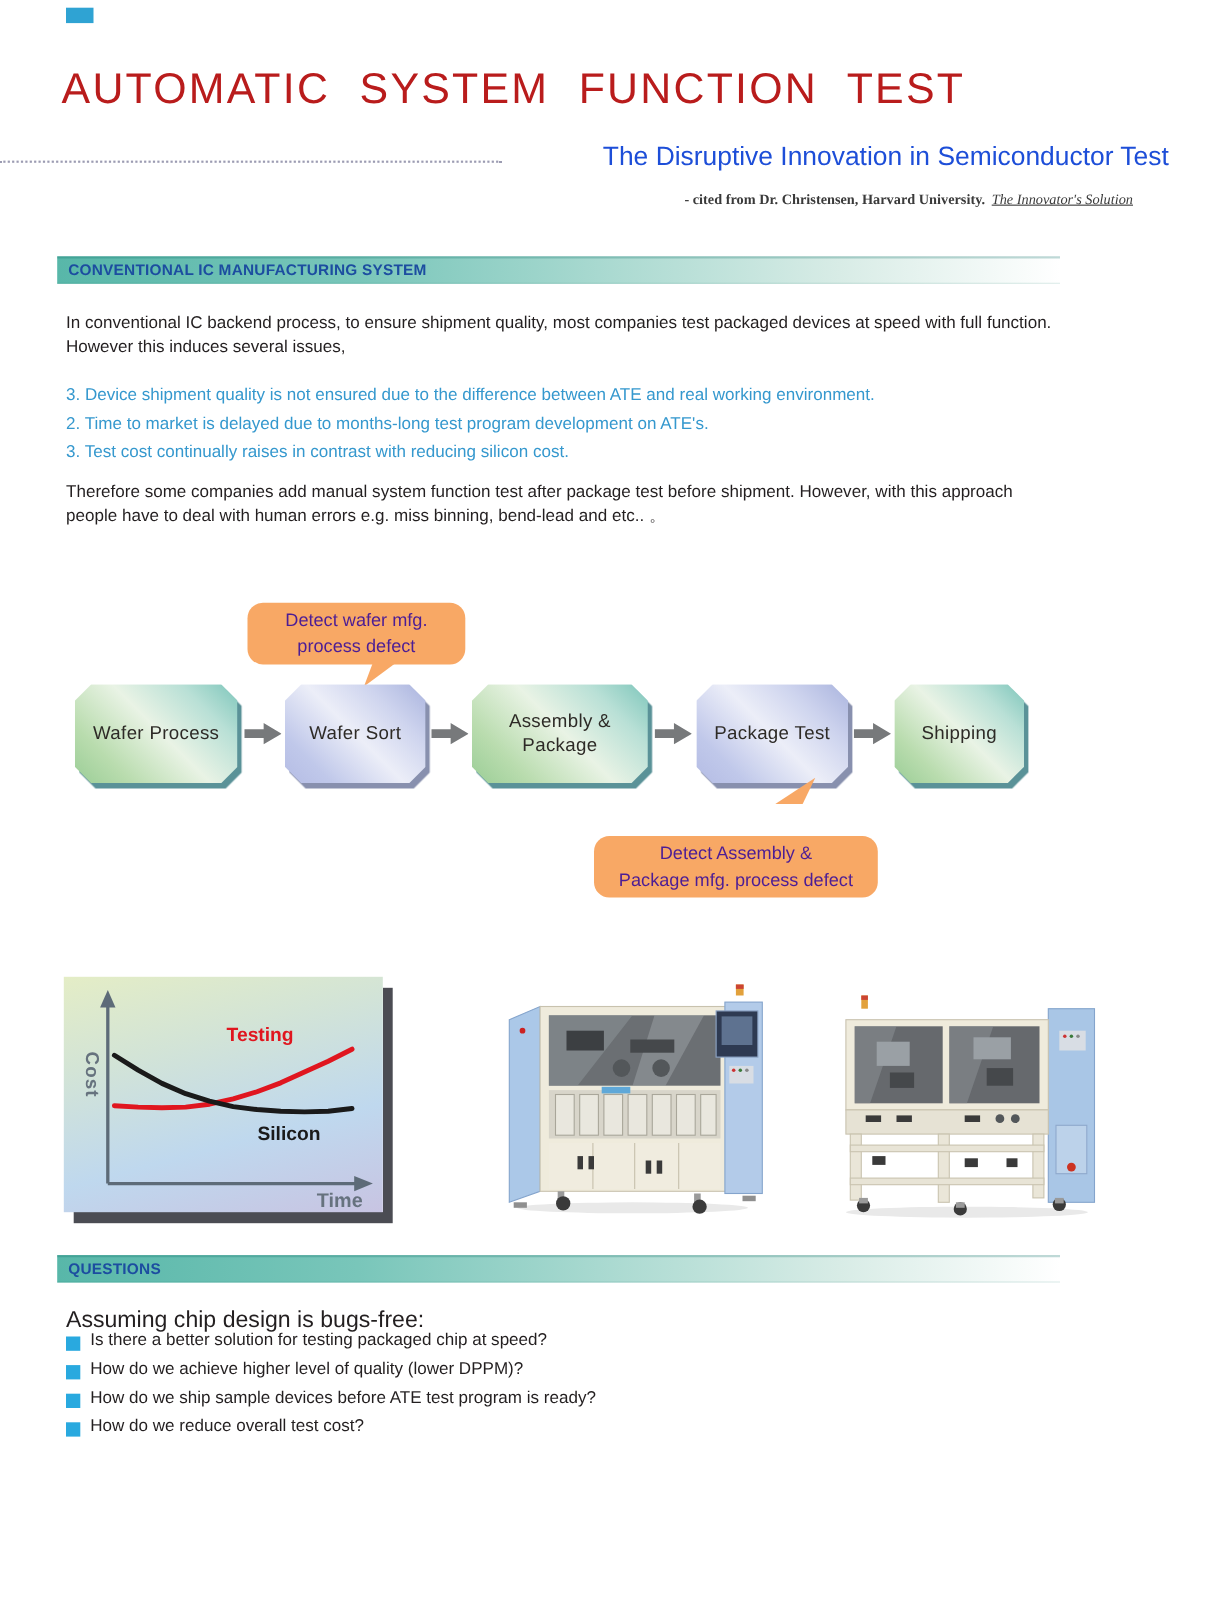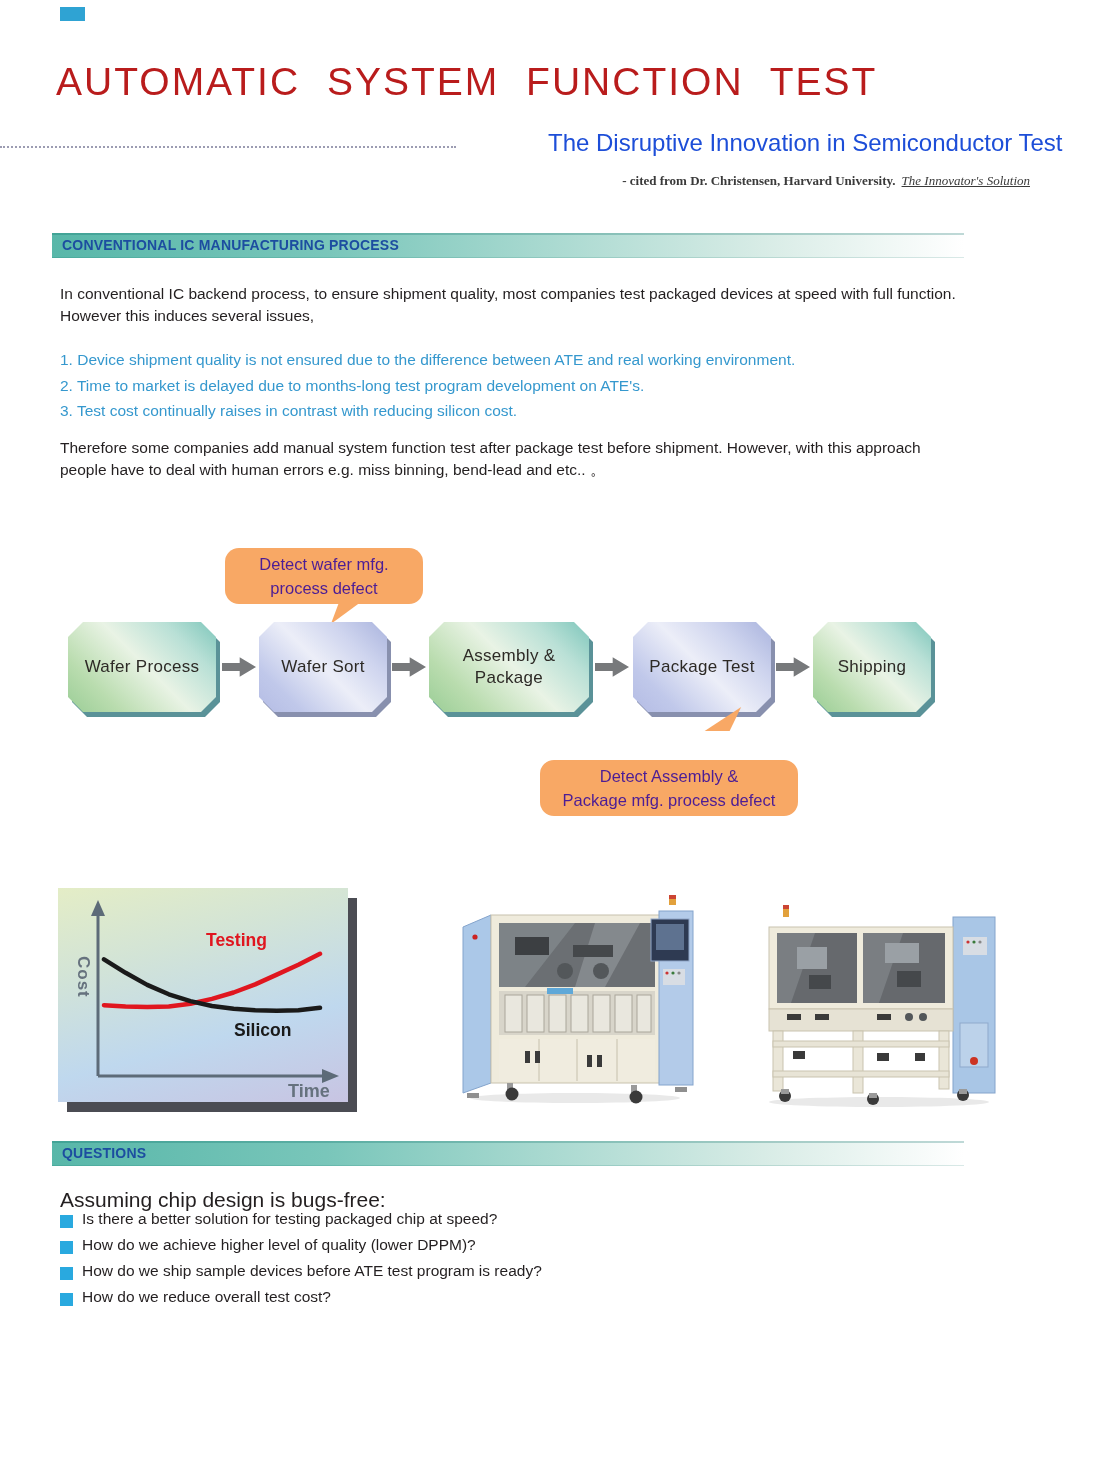--- a/index.html
+++ b/index.html
@@ -84,28 +84,28 @@
 
   <div class="corner-mark"></div>
 
   <div class="title">AUTOMATIC SYSTEM FUNCTION TEST</div>
   <div class="dotted-line"></div>
   <div class="subtitle">The Disruptive Innovation in Semiconductor Test</div>
   <div class="citation"><b>- cited from Dr. Christensen, Harvard University.</b><span class="citation-link">The Innovator's Solution</span>
   </div>
 
   <div class="section-bar bar-process">
-    <span>CONVENTIONAL IC MANUFACTURING PROCESS</span>
+    <span>CONVENTIONAL IC MANUFACTURING SYSTEM</span>
   </div>
 
   <div class="para para-intro">In conventional IC backend process, to ensure shipment quality, most companies test packaged devices at speed with full function.
 However this induces several issues,</div>
 
   <div class="issues">
-    <div>1. Device shipment quality is not ensured due to the difference between ATE and real working environment.</div>
+    <div>3. Device shipment quality is not ensured due to the difference between ATE and real working environment.</div>
     <div>2. Time to market is delayed due to months-long test program development on ATE's.</div>
     <div>3. Test cost continually raises in contrast with reducing silicon cost.</div>
   </div>
 
   <div class="para para-conclusion">Therefore some companies add manual system function test after package test before shipment. However, with this approach
 people have to deal with human errors e.g. miss binning, bend-lead and etc.. 。</div>
 
   <div class="flow">
     <div class="callout callout-top">Detect wafer mfg.
 process defect</div>

